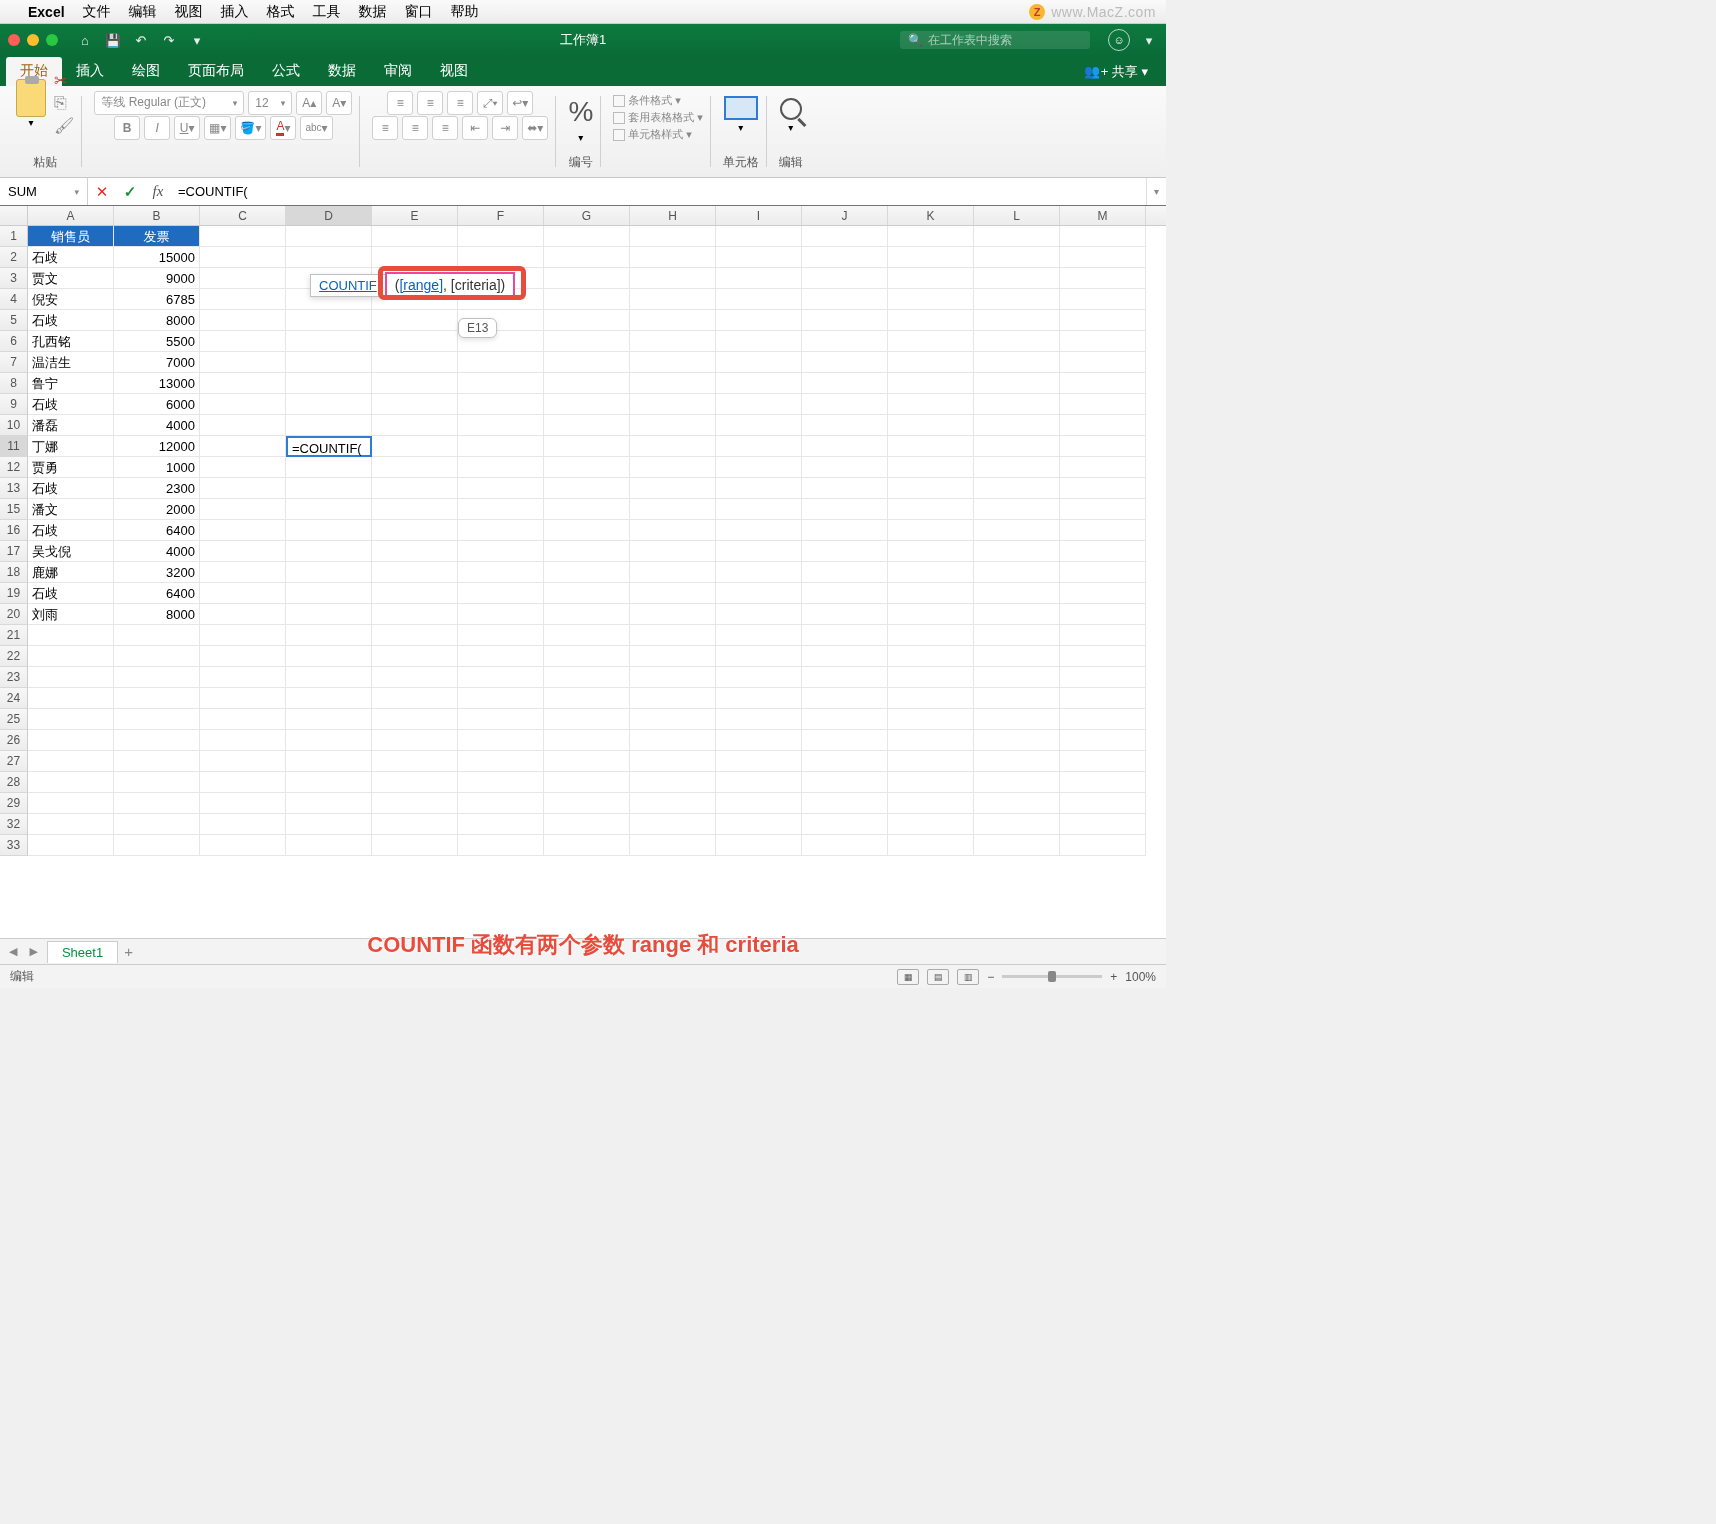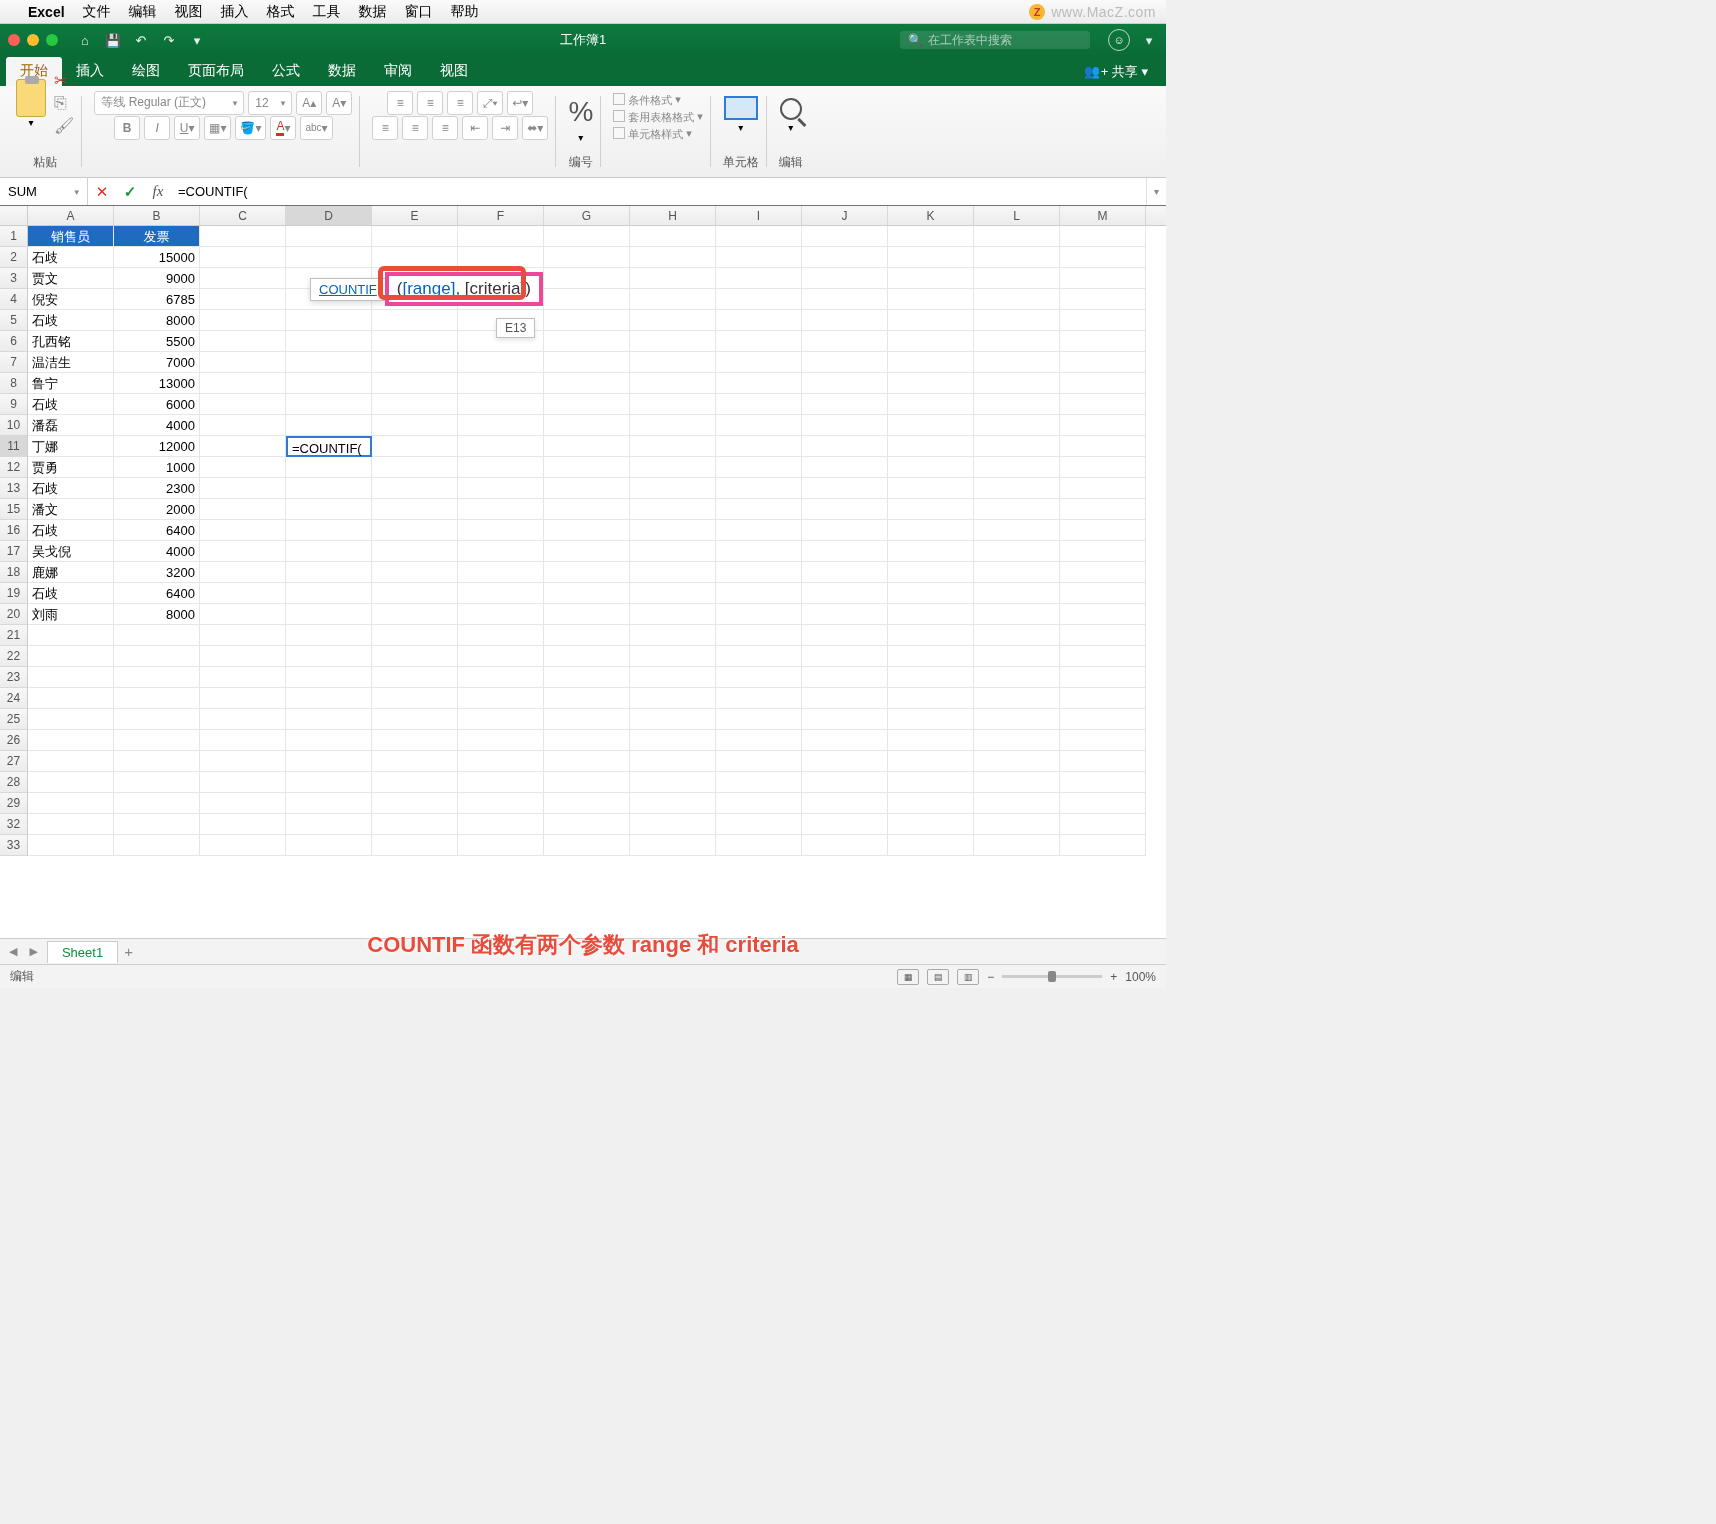--- a/index.html
+++ b/index.html
@@ -42,21 +42,21 @@
 .rgroup .row { display: flex; gap: 4px; align-items: center; }
 .rbtn { border: 1px solid #d0d0d0; background: #fff; border-radius: 3px; height: 24px; min-width: 26px; display: flex; align-items: center; justify-content: center; font-size: 12px; color: #888; cursor: pointer; padding: 0 4px; }
 .rselect { border: 1px solid #d0d0d0; background: #fff; border-radius: 3px; height: 24px; display: flex; align-items: center; padding: 0 6px; font-size: 12px; color: #888; gap: 4px; }
 .clip-icon { width: 30px; height: 38px; background: #f9d978; border: 1px solid #c8a848; border-radius: 3px; position: relative; margin: 2px auto 0; }
 .clip-icon::before { content: ""; position: absolute; top: -4px; left: 8px; width: 14px; height: 8px; background: #aaa; border-radius: 2px; }
 .pct-icon { font-size: 28px; color: #555; font-weight: 300; margin: 4px 0; }
 .cell-icon { width: 34px; height: 24px; border: 2px solid #2e7cd6; background: #d6e8f7; margin: 4px auto 2px; position: relative; }
 .cell-icon::before, .cell-icon::after { content: ""; position: absolute; background: #2e7cd6; }
 .mag-icon { width: 22px; height: 22px; border: 2.5px solid #555; border-radius: 50%; position: relative; margin: 6px auto 2px; }
 .mag-icon::after { content: ""; position: absolute; width: 10px; height: 2.5px; background: #555; bottom: -5px; right: -7px; transform: rotate(45deg); }
-.mini { font-size: 11px; color: #888; display: flex; gap: 3px; margin: 1px 0; }
+.mini { font-size: 11px; color: #888; display: flex; align-items: center; gap: 3px; margin: 1px 0; }
 .mini .sq { width: 12px; height: 12px; border: 1px solid #bbb; background: #f8f8f8; }
 
 
 .formula-bar { height: 28px; background: #fff; border-bottom: 1px solid #737373; display: flex; align-items: center; font-size: 13px; }
 .name-box { width: 88px; border-right: 1px solid #d0d0d0; height: 100%; display: flex; align-items: center; padding: 0 8px; gap: 4px; }
 .name-box .caret { margin-left: auto; font-size: 9px; color: #888; }
 .fb-btn { width: 28px; text-align: center; font-size: 15px; cursor: pointer; }
 .fb-btn.cancel { color: #d93025; }
 .fb-btn.accept { color: #1a8f3c; font-weight: bold; }
 .fb-btn.fx { font-style: italic; font-family: Georgia, serif; color: #555; }
@@ -74,21 +74,21 @@
 .row-h { width: 28px; background: linear-gradient(#f7f7f7,#ececec); border-right: 1px solid #ccc; border-bottom: 1px solid #d8d8d8; text-align: center; font-size: 12px; color: #555; line-height: 21px; }
 .row-h.active { background: #d8d8d8; }
 .cell { width: 86px; border-right: 1px solid #e6e6e6; border-bottom: 1px solid #e6e6e6; font-size: 13px; padding: 0 4px; line-height: 21px; overflow: hidden; white-space: nowrap; }
 .cell.header1 { background: #1f6bbf; color: #fff; text-align: center; font-weight: 500; }
 .cell.num { text-align: right; }
 .cell.editing { border: 2px solid #2e7cd6; background: #fff; position: relative; z-index: 5; overflow: visible; }
 
 
 .func-tooltip { position: absolute; left: 310px; top: 46px; z-index: 20; }
 .func-tooltip .fname { display: inline-block; background: #fff; border: 1px solid #c0c0c0; padding: 3px 8px; font-size: 13px; color: #0563c1; text-decoration: underline; box-shadow: 0 2px 6px rgba(0,0,0,.15); }
-.func-tooltip .args { display: inline-block; background: #fff; border: 4px solid #ec4899; padding: 3px 8px; font-size: 17px; color: #333; margin-left: -1px; }
+.func-tooltip .args { display: inline-block; background: #fff; border: 2px solid #ec4899; padding: 3px 8px; font-size: 14px; color: #333; margin-left: -1px; }
 .func-tooltip .args .hl { color: #0563c1; text-decoration: underline; font-weight: 500; }
 .red-box { position: absolute; border: 5px solid #e74c3c; border-radius: 6px; pointer-events: none; z-index: 25; }
 .cell-ref-tip { position: absolute; background: #fff; border: 1px solid #c0c0c0; padding: 2px 8px; font-size: 12px; color: #555; box-shadow: 0 2px 5px rgba(0,0,0,.12); z-index: 18; }
 
 
 .sheet-tabs { height: 26px; background: #f3f3f3; border-top: 1px solid #ccc; display: flex; align-items: center; font-size: 13px; padding: 0 6px; gap: 6px; position: relative; }
 .sheet-tabs .nav { color: #888; font-size: 11px; cursor: pointer; padding: 0 3px; }
 .sheet-tab { background: #fff; border: 1px solid #ccc; border-bottom: none; padding: 3px 14px; color: #0a8f3c; }
 .sheet-tabs .plus { color: #888; font-size: 15px; cursor: pointer; }
 .caption-overlay { position: absolute; left: 50%; transform: translateX(-50%); bottom: 4px; font-size: 22px; font-weight: 700; color: #e74c3c; text-shadow: 0 0 3px #fff, 0 0 3px #fff; white-space: nowrap; }
@@ -744,21 +744,21 @@
         <div class="cell"></div>
         <div class="cell"></div>
         <div class="cell"></div>
         <div class="cell"></div>
         <div class="cell"></div>
       </div>
       <div class="func-tooltip">
       <span class="fname">COUNTIF</span><span class="args">(<span class="hl">[range]</span><span>, [criteria])</span></span>
     </div>
       <div class="red-box" style="left:378px; top:40px; width:148px; height:34px;"></div>
-      <div class="cell-ref-tip" style="left:496px; top:92px;">E13</div>
+      <div class="cell-ref-tip" style="left:458px; top:92px;border-radius:6px;">E13</div>
     </div>
 </div>
 
 <div class="sheet-tabs">
   <span class="nav">◀</span>
   <span class="nav">▶</span>
   <div class="sheet-tab">Sheet1</div>
   <span class="plus">+</span>
   <div class="caption-overlay">COUNTIF 函数有两个参数 range 和 criteria</div>
 </div>

